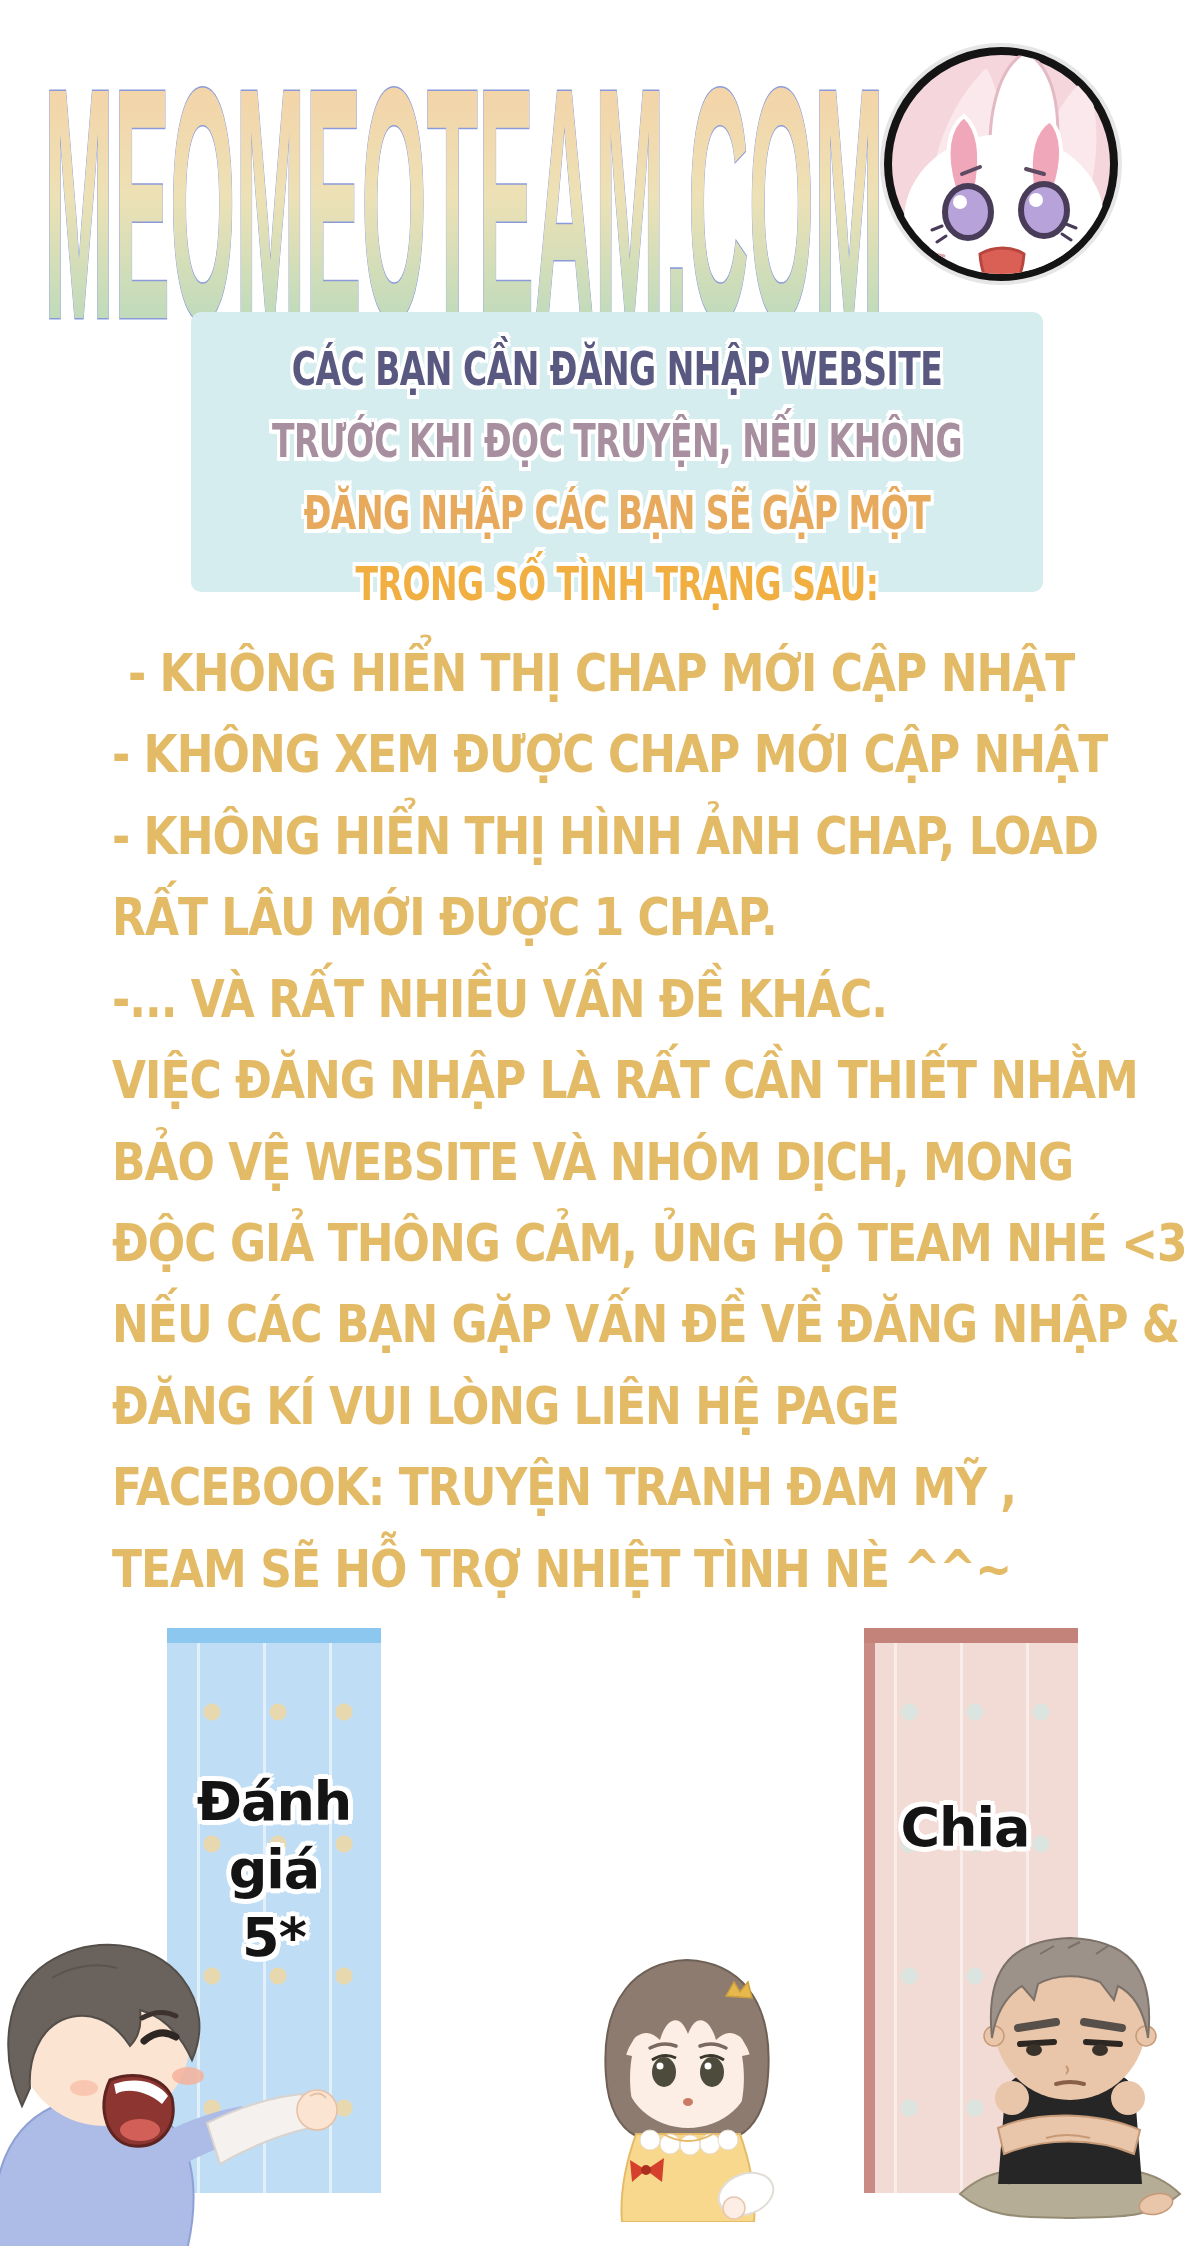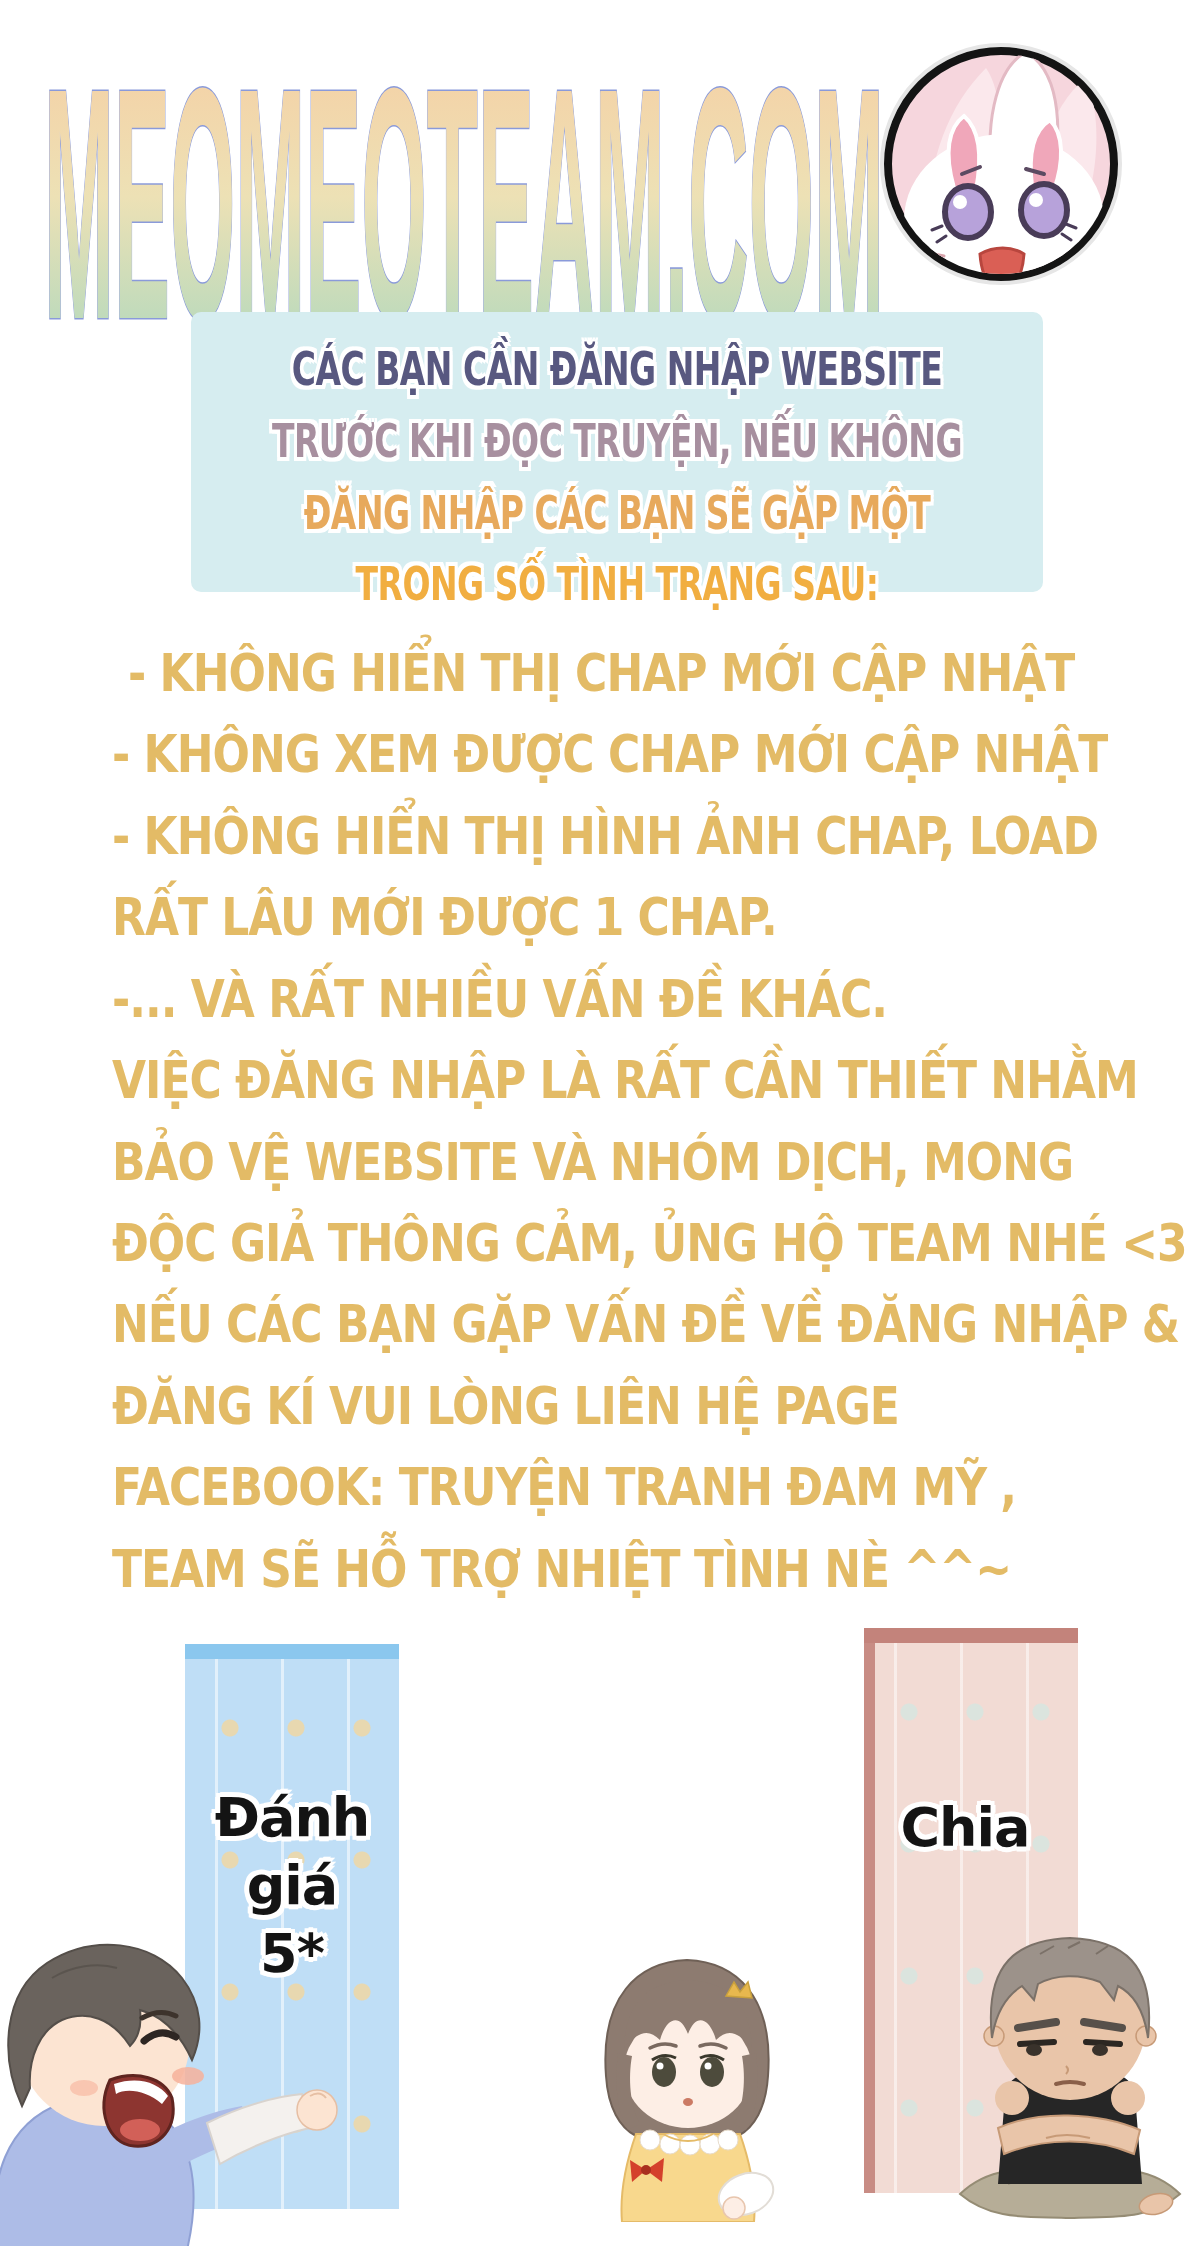--- a/index.html
+++ b/index.html
@@ -41,26 +41,26 @@
     color:#e3bb66; font-weight:bold; font-size:44px; letter-spacing:-1px;
     line-height:69px; white-space:nowrap;
   }
   .problems .p-line { display:block; }
   .problems .indent { padding-left:16px; }
 
   
   .card { position:absolute; top:1628px; width:214px; height:565px; }
   .card::before { content:""; position:absolute; top:0; left:0; right:0; height:15px; }
   .card-blue {
-    left:185px; background-color:#bfdef6;
+    left:167px; background-color:#bfdef6;
     background-image:
       radial-gradient(circle, #e8d8b0 8px, rgba(232,216,176,0) 9px),
       repeating-linear-gradient(to right, rgba(255,255,255,0) 0 30px,
         rgba(255,255,255,.55) 30px 33px, rgba(255,255,255,0) 33px 66px);
-    background-size:66px 132px, auto; background-position:12px 18px, 0 0;margin-top:16px;
+    background-size:66px 132px, auto; background-position:12px 18px, 0 0;
   }
   .card-blue::before { background:#8bc7ee; }
   .card-cream {
     left:487px; background-color:#fbe8c9;
     background-image:
       radial-gradient(circle, #ccd9ef 8px, rgba(204,217,239,0) 9px),
       repeating-linear-gradient(to right, rgba(255,255,255,0) 0 30px,
         rgba(255,255,255,.55) 30px 33px, rgba(255,255,255,0) 33px 66px);
     background-size:66px 132px, auto; background-position:12px 18px, 0 0;
   }

